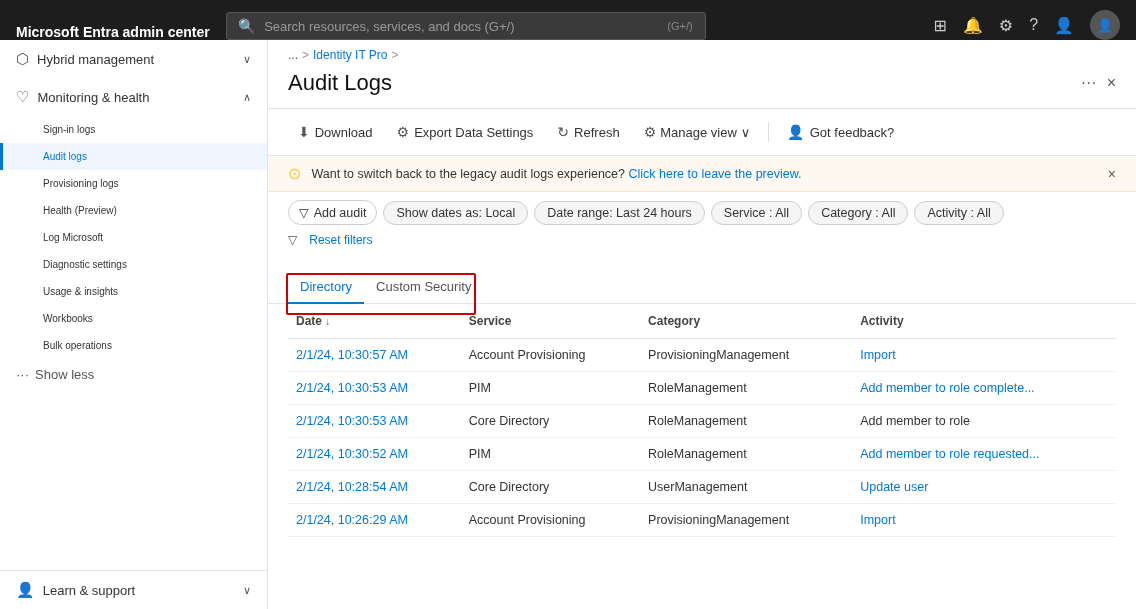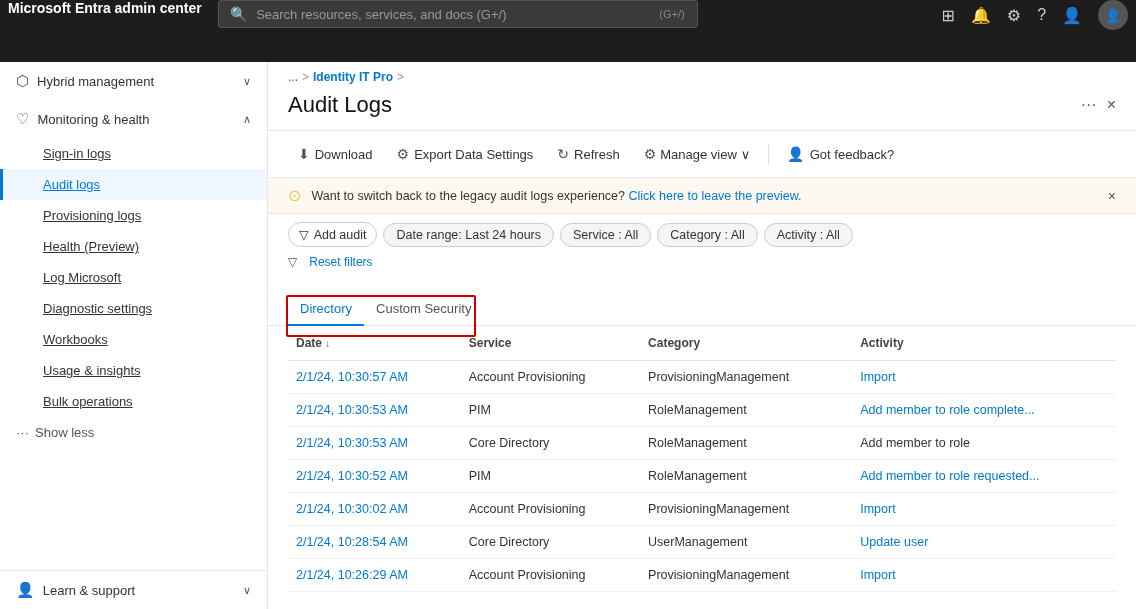--- a/index.html
+++ b/index.html
@@ -7,24 +7,24 @@
 
     
     .top-nav {
       background: #1a1a2e;
       background: #0f0f23;
       background: #1b1b2f;
       background: #222;
       background: #1c1c1c;
       background: #2b2b2b;
       background: #1d1d1d;
-      height: 62px;
-      display: flex;
-      align-items: flex-start;
-      padding: 0 8px;
+      height: 40px;
+      display: flex;
+      align-items: flex-end;
+      padding: 0 16px;
       gap: 8px;
       flex-shrink: 0;
     }
     .top-nav-brand {
       color: #fff;
       font-size: 14px;
       font-weight: 600;
       white-space: nowrap;
       margin-right: 8px;
     }
@@ -94,23 +94,22 @@
       font-weight: 400;
     }
     .sidebar-section-icon { margin-right: 8px; font-size: 15px; color: #555; }
     .sidebar-section-header .label { display: flex; align-items: center; flex: 1; }
     .chevron { font-size: 11px; color: #555; }
 
     .sidebar-item {
       padding: 8px 16px 8px 40px;
       cursor: pointer;
       color: #333;
-      font-size: 13px;
+      font-size: 10px;
       border-left: 3px solid transparent;
-      text-decoration: underline;
     }
     .sidebar-item.active {
       border-left: 3px solid #0078d4;
       background: #f0f6ff;
       color: #0078d4;
       font-weight: 500;
     }
 
     .sidebar-more {
       padding: 8px 16px 8px 16px;
@@ -137,21 +136,21 @@
     .breadcrumb-bar {
       display: flex;
       align-items: center;
       padding: 8px 20px 4px;
       gap: 4px;
       color: #555;
       font-size: 12px;
     }
     .breadcrumb-dots { color: #555; cursor: pointer; }
     .breadcrumb-sep { color: #999; }
-    .breadcrumb-link { color: #0078d4; cursor: pointer; font-weight: bold; }
+    .breadcrumb-link { color: #0078d4; cursor: pointer; }
 
     .page-header {
       display: flex;
       align-items: center;
       padding: 4px 20px 12px;
       gap: 10px;
       border-bottom: 1px solid #e5e5e5;
     }
     .page-title {
       font-size: 22px;
@@ -356,24 +355,24 @@
     <div class="sidebar-item">
       <span>Health (Preview)</span>
     </div>
     <div class="sidebar-item">
       <span>Log Microsoft</span>
     </div>
     <div class="sidebar-item">
       <span>Diagnostic settings</span>
     </div>
     <div class="sidebar-item">
+      <span>Usage &amp; insights</span>
+    </div>
+    <div class="sidebar-item">
       <span>Workbooks</span>
-    </div>
-    <div class="sidebar-item">
-      <span>Usage &amp; insights</span>
     </div>
     <div class="sidebar-item">
       <span>Bulk operations</span>
     </div>
 
     <div class="sidebar-more">
       <span>···</span>
       <span>Show less</span>
     </div>
 
@@ -435,20 +434,21 @@
         <span class="info-banner-link">Click here to leave the preview.</span>
       </span>
       <span class="info-banner-close">×</span>
     </div>
 
     <div class="filter-bar">
       <button class="filter-add-btn">
         <span>▽</span>
         <span>Add audit</span>
       </button>
+      <span class="filter-chip">Show dates as: Local</span>
       <span class="filter-chip">Date range: Last 24 hours</span>
       <span class="filter-chip">Service : All</span>
       <span class="filter-chip">Category : All</span>
       <span class="filter-chip">Activity : All</span>
     </div>
     <div style="padding: 2px 20px 6px; display:flex; align-items:center; gap:4px;">
       <span style="color:#555; font-size:12px;">▽</span>
       <span class="reset-filters">Reset filters</span>
     </div>
 
@@ -496,26 +496,20 @@
     <td>RoleManagement</td>
     <td><span class="">Add member to role</span></td>
   </tr>
             <tr>
     <td><span class="date-link">2/1/24, 10:30:52 AM</span></td>
     <td>PIM</td>
     <td>RoleManagement</td>
     <td><span class="activity-trunc">Add member to role requested...</span></td>
   </tr>
             <tr>
-    <td><span class="date-link">2/1/24, 10:30:02 AM</span></td>
-    <td>Account Provisioning</td>
-    <td>ProvisioningManagement</td>
-    <td><span class="activity-trunc">Import</span></td>
-  </tr>
-            <tr>
     <td><span class="date-link">2/1/24, 10:28:54 AM</span></td>
     <td>Core Directory</td>
     <td>UserManagement</td>
     <td><span class="activity-trunc">Update user</span></td>
   </tr>
             <tr>
     <td><span class="date-link">2/1/24, 10:26:29 AM</span></td>
     <td>Account Provisioning</td>
     <td>ProvisioningManagement</td>
     <td><span class="activity-trunc">Import</span></td>

